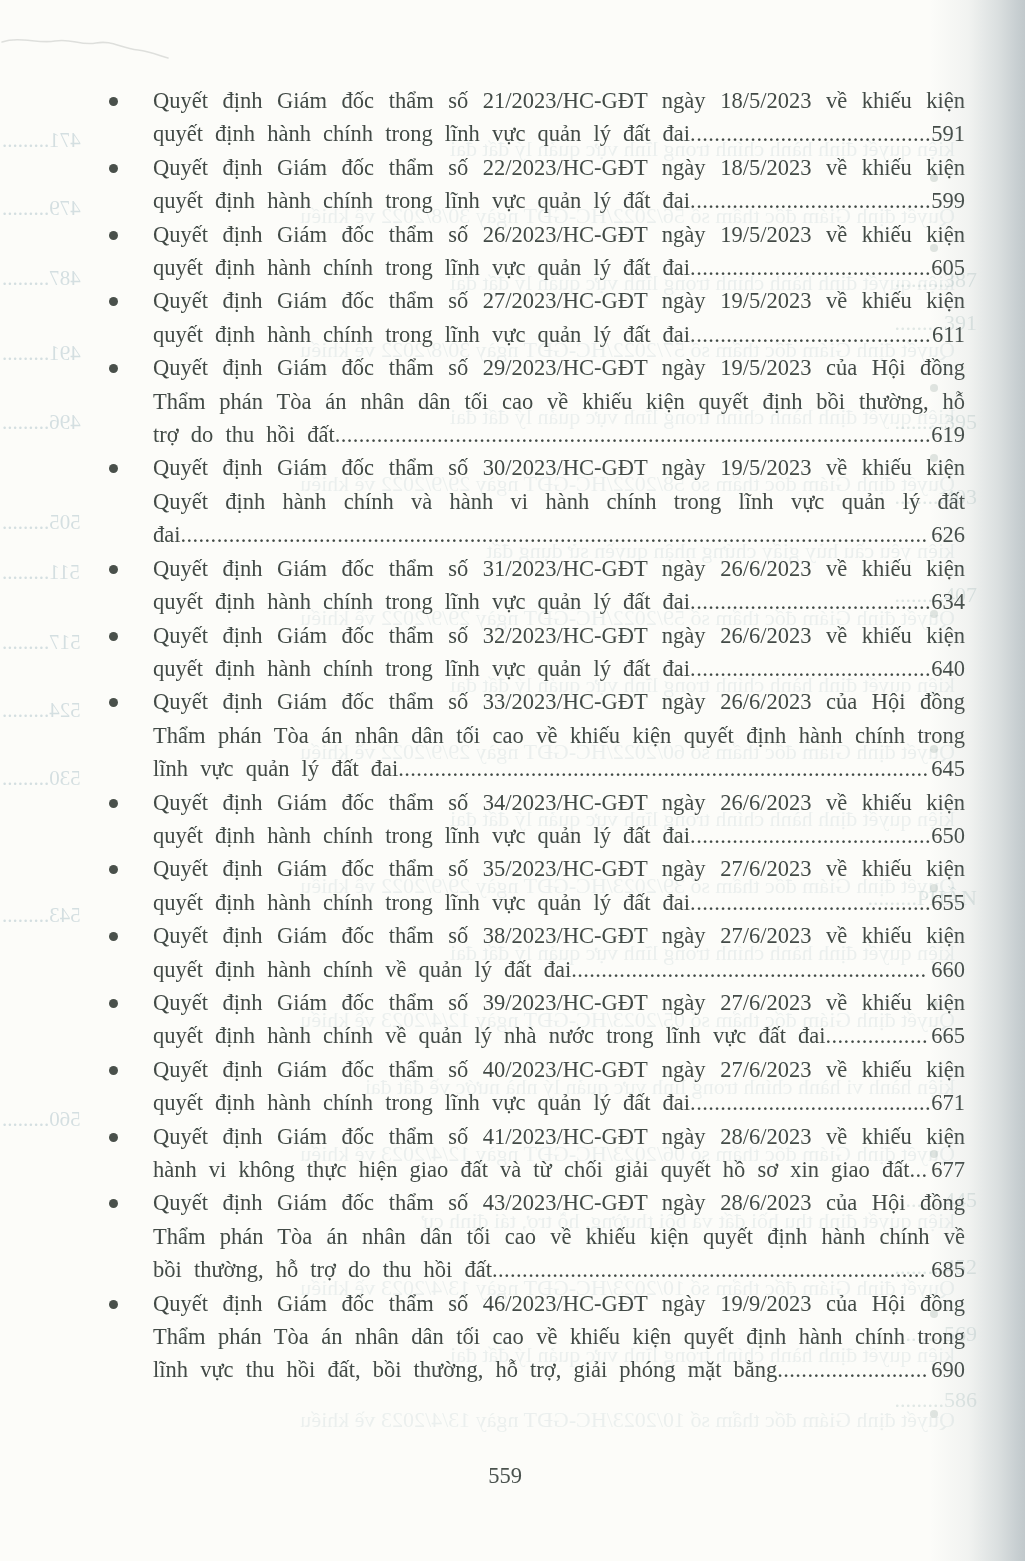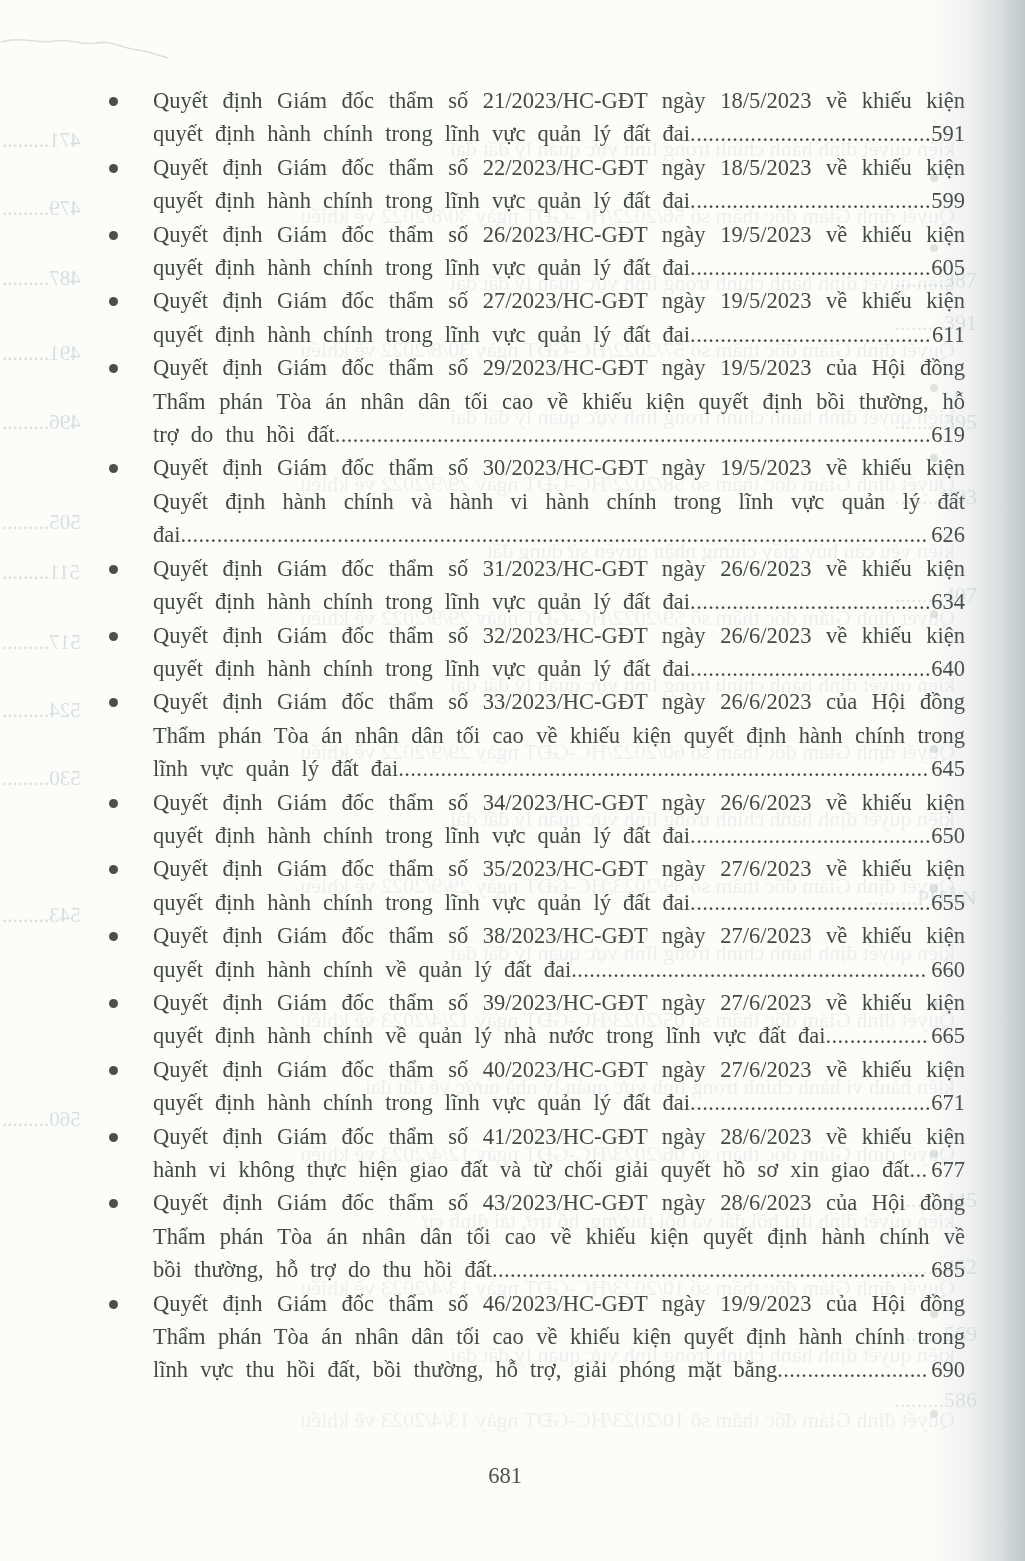--- a/index.html
+++ b/index.html
@@ -314,14 +314,14 @@
   </div>
 
   <div class="entry">
     <span class="bullet-cell">
           <span class="bullet-dot"></span>
         </span>
     <div class="body"><span class="title">Quyết định Giám đốc thẩm số 46/2023/HC-GĐT ngày 19/9/2023 của Hội đồng Thẩm phán Tòa án nhân dân tối cao về khiếu kiện quyết định hành chính trong lĩnh vực thu hồi đất, bồi thường, hỗ trợ, giải phóng mặt bằng</span><span class="leader">.........................</span><span class="pnum">690</span></div>
   </div>
 </div>
 
-  <div class="folio">681</div>
+  <div class="folio">559</div>
 </div>
 
 </body></html>

